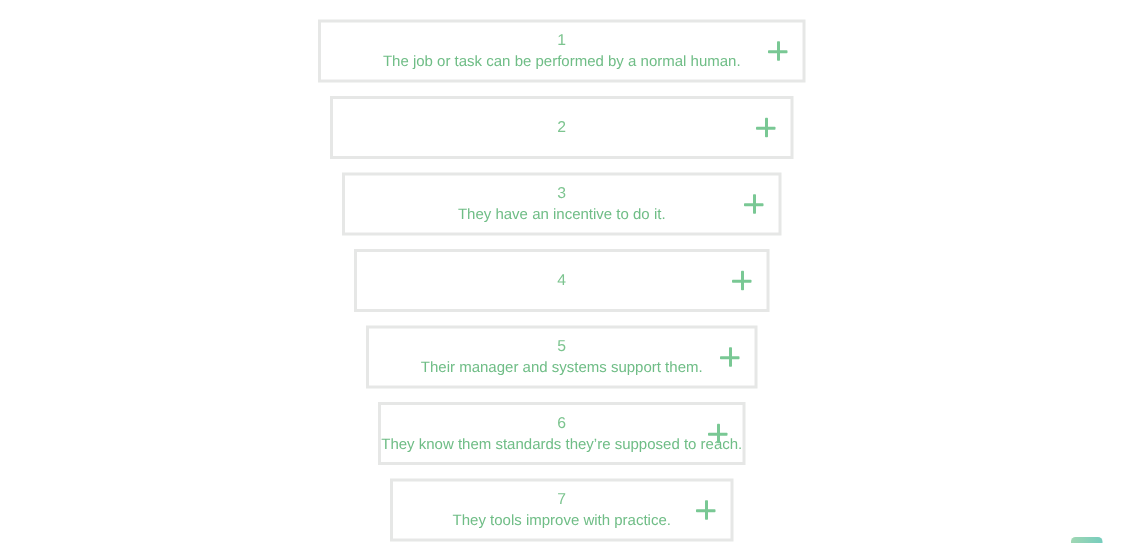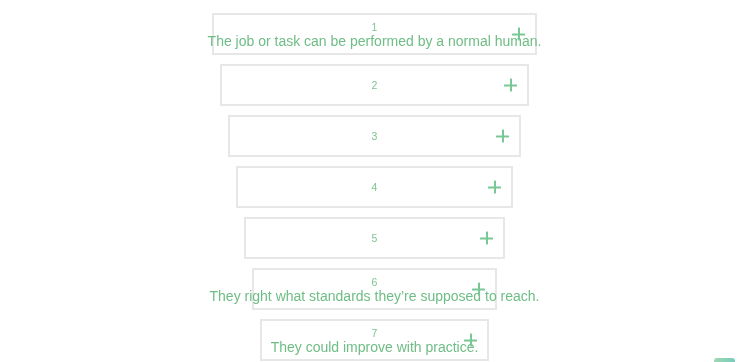--- a/index.html
+++ b/index.html
@@ -47,21 +47,21 @@
   .card-number {
     color: #7cc48f;
     font-size: 10.5px;
     line-height: 14px;
     letter-spacing: 0.2px;
     text-align: center;
   }
 
   .card-text {
     color: #6fbd86;
-    font-size: 14px;
+    font-size: 10px;
     line-height: 15px;
     text-align: center;
     white-space: nowrap;
   }
 
   .add-icon {
     position: absolute;
     right: 10px;
     top: 50%;
     transform: translateY(-50%);
@@ -117,58 +117,60 @@
         <div class="card-number">2</div>
       </div>
       <span class="add-icon">
         <span class="bar h"></span>
         <span class="bar v"></span>
       </span>
     </div>
     <div class="card" style="left: 228px; top: 115px; width: 293px; height: 42px;">
       <div class="card-body">
         <div class="card-number">3</div>
+        <div class="card-text">They have an incentive to do it.</div>
       </div>
       <span class="add-icon">
         <span class="bar h"></span>
         <span class="bar v"></span>
       </span>
     </div>
     <div class="card" style="left: 236px; top: 166px; width: 277px; height: 42px;">
       <div class="card-body">
         <div class="card-number">4</div>
       </div>
       <span class="add-icon">
         <span class="bar h"></span>
         <span class="bar v"></span>
       </span>
     </div>
     <div class="card" style="left: 244px; top: 217px; width: 261px; height: 42px;">
       <div class="card-body">
         <div class="card-number">5</div>
+        <div class="card-text">Their manager and systems support them.</div>
       </div>
       <span class="add-icon">
         <span class="bar h"></span>
         <span class="bar v"></span>
       </span>
     </div>
     <div class="card" style="left: 252px; top: 268px; width: 245px; height: 42px;">
       <div class="card-body">
         <div class="card-number">6</div>
-        <div class="card-text">They right what standards they’re supposed to reach.</div>
+        <div class="card-text">They know them standards they’re supposed to reach.</div>
       </div>
       <span class="add-icon">
         <span class="bar h"></span>
         <span class="bar v"></span>
       </span>
     </div>
     <div class="card" style="left: 260px; top: 319px; width: 229px; height: 42px;">
       <div class="card-body">
         <div class="card-number">7</div>
-        <div class="card-text">They could improve with practice.</div>
+        <div class="card-text">They tools improve with practice.</div>
       </div>
       <span class="add-icon">
         <span class="bar h"></span>
         <span class="bar v"></span>
       </span>
     </div>
   </div>
 <div id="corner-widget"></div>
 
 </body></html>

